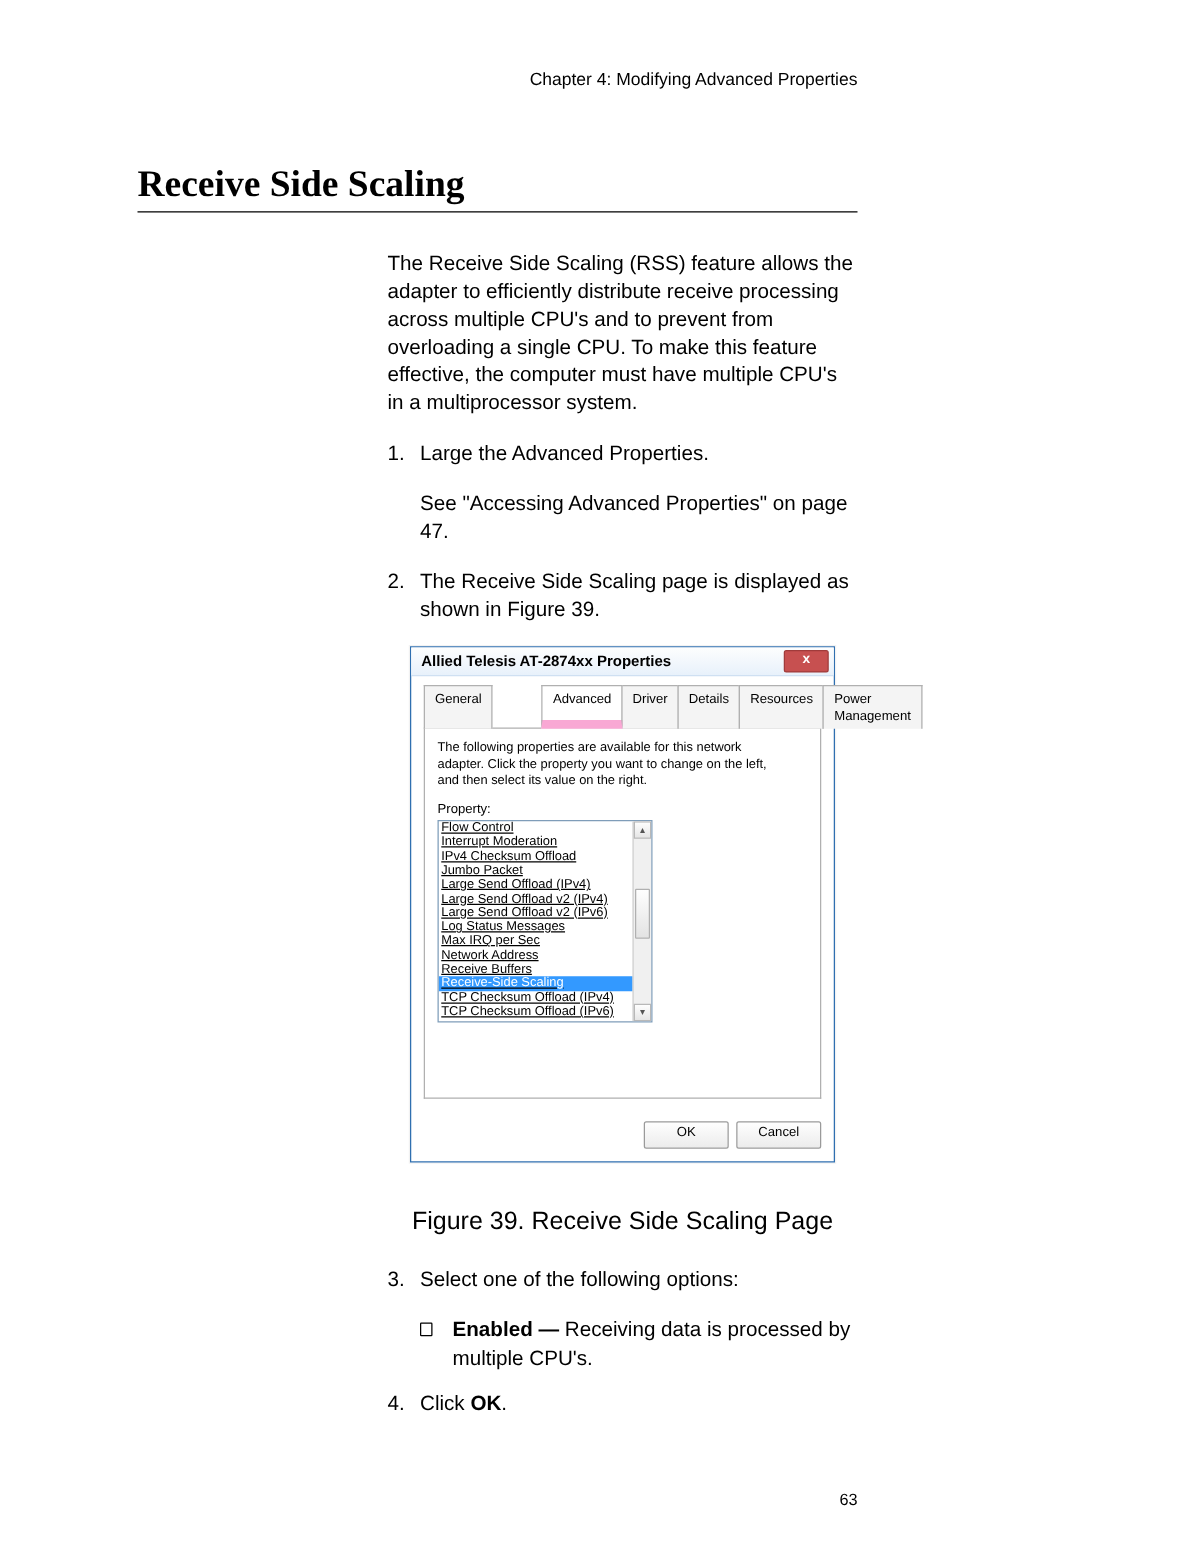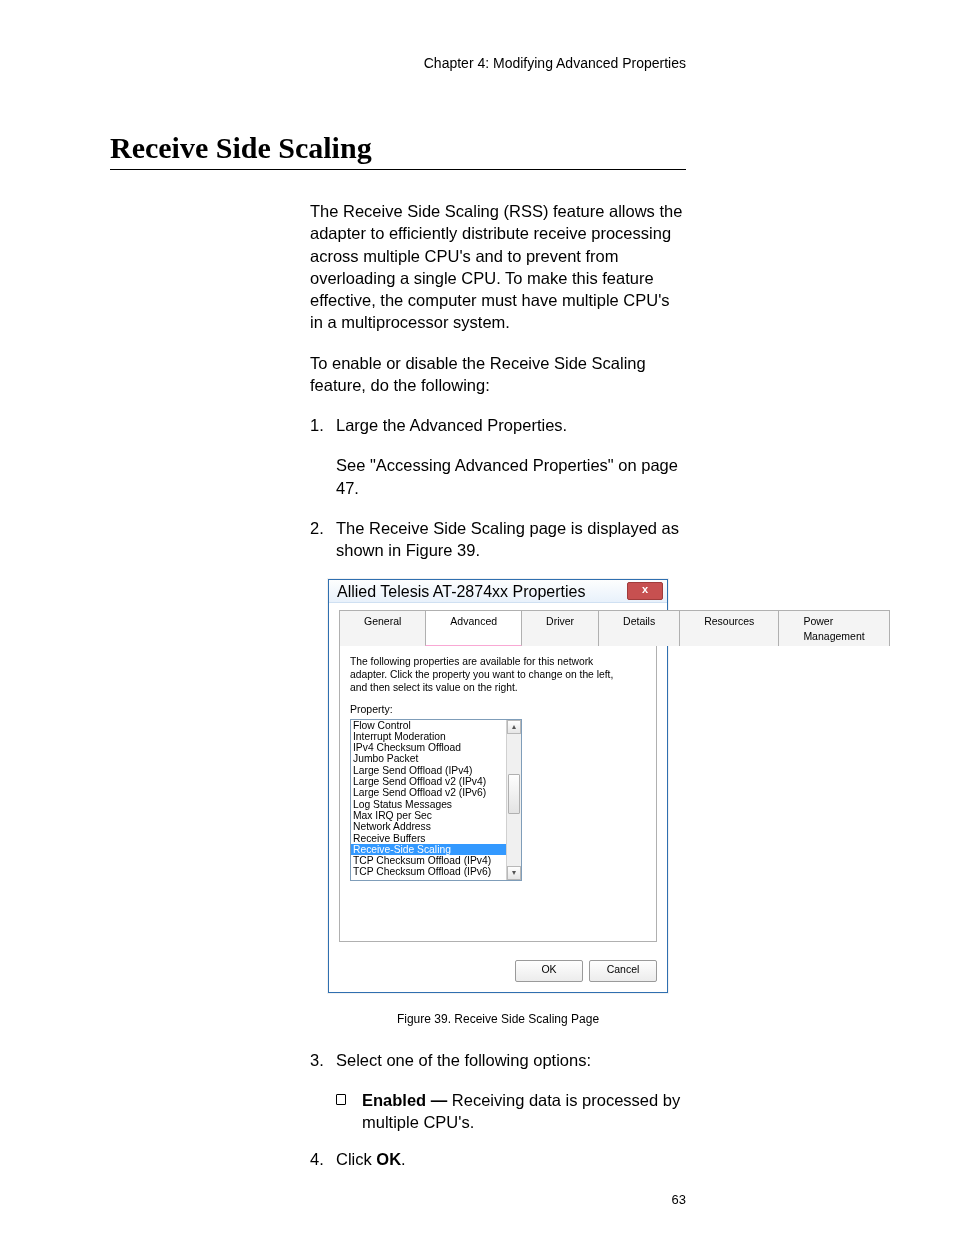--- a/index.html
+++ b/index.html
@@ -56,22 +56,22 @@
     flex: none;
     font-size: 13px;
     line-height: 20px;
   }
   .sub-body { flex: 1; }
   .figure-wrap {
     text-align: center;
     margin: 8px 0 22px 0;
   }
   .figure-caption {
-    margin-top: 18px;
-    font-size: 12px;
+    margin-top: 34px;
+    font-size: 20px;
   }
   .page-num {
     position: absolute;
     bottom: 28px;
     right: 90px;
     font-size: 13px;
   }
 
   
   .dialog {
@@ -87,21 +87,21 @@
   .titlebar {
     height: 22px;
     background: linear-gradient(#fdfefe, #e8f1fb);
     border-bottom: 1px solid #cfe0f2;
     display: flex;
     align-items: center;
     justify-content: space-between;
     padding: 0 4px 0 8px;
     color: #000;
   }
-  .titlebar .title { font-size: 16px; }
+  .titlebar .title { font-size: 12px; font-weight: bold; }
   .close-btn {
     width: 34px;
     height: 16px;
     background: #c75050;
     border: 1px solid #a03b3b;
     border-radius: 2px;
     color: #fff;
     font-size: 11px;
     line-height: 13px;
     text-align: center;
@@ -109,32 +109,33 @@
   }
   .dlg-body {
     padding: 6px 10px 10px 10px;
   }
   .tabs {
     display: flex;
     border-bottom: 1px solid #b0b0b0;
     font-size: 10.5px;
   }
   .tab {
-    padding: 3px 24px;
+    padding: 3px 8px;
     border: 1px solid #b0b0b0;
     border-bottom: none;
     background: #f4f4f4;
     margin-right: -1px;
     position: relative;
     top: 1px;
   }
   .tab.active {
     background: #fff;
-    border-bottom: 1px solid #f9a8d4;
+    border-bottom: 7px solid #f9a8d4;
     z-index: 2;
+    margin-left: 40px;
   }
   .tab-panel {
     border: 1px solid #b0b0b0;
     border-top: none;
     padding: 10px 24px 60px 10px;
     min-height: 260px;
     position: relative;
     box-sizing: border-box;
   }
   .desc {
@@ -154,20 +155,21 @@
     width: 170px;
     height: 160px;
     overflow: hidden;
     position: relative;
     background: #fff;
   }
   .list-inner {
     position: absolute;
     left: 0; top: 0; right: 14px; bottom: 0;
     overflow: hidden;
+    text-decoration: underline;
   }
   .list-item {
     font-size: 10.3px;
     padding: 0 2px;
     white-space: nowrap;
     line-height: 11.3px;
   }
   .list-item.selected {
     background: #3399ff;
     color: #fff;
@@ -256,21 +258,20 @@
 <div class="page">
 
   <div class="chapter">Chapter 4: Modifying Advanced Properties</div>
 
   <div class="section-title">Receive Side Scaling</div>
 
   <div class="body-col">
 
     <p>The Receive Side Scaling (RSS) feature allows the adapter to efficiently distribute receive processing across multiple CPU's and to prevent from overloading a single CPU. To make this feature effective, the computer must have multiple CPU's in a multiprocessor system.</p>
 
-    <p>To enable or disable the Receive Side Scaling feature, do the following:</p>
 
     <div class="step">
       <div class="step-num">1.</div>
       <div class="step-body">
         <p>Large the Advanced Properties.</p>
         <p>See "Accessing Advanced Properties" on page 47.</p>
       </div>
     </div>
 
     <div class="step">

